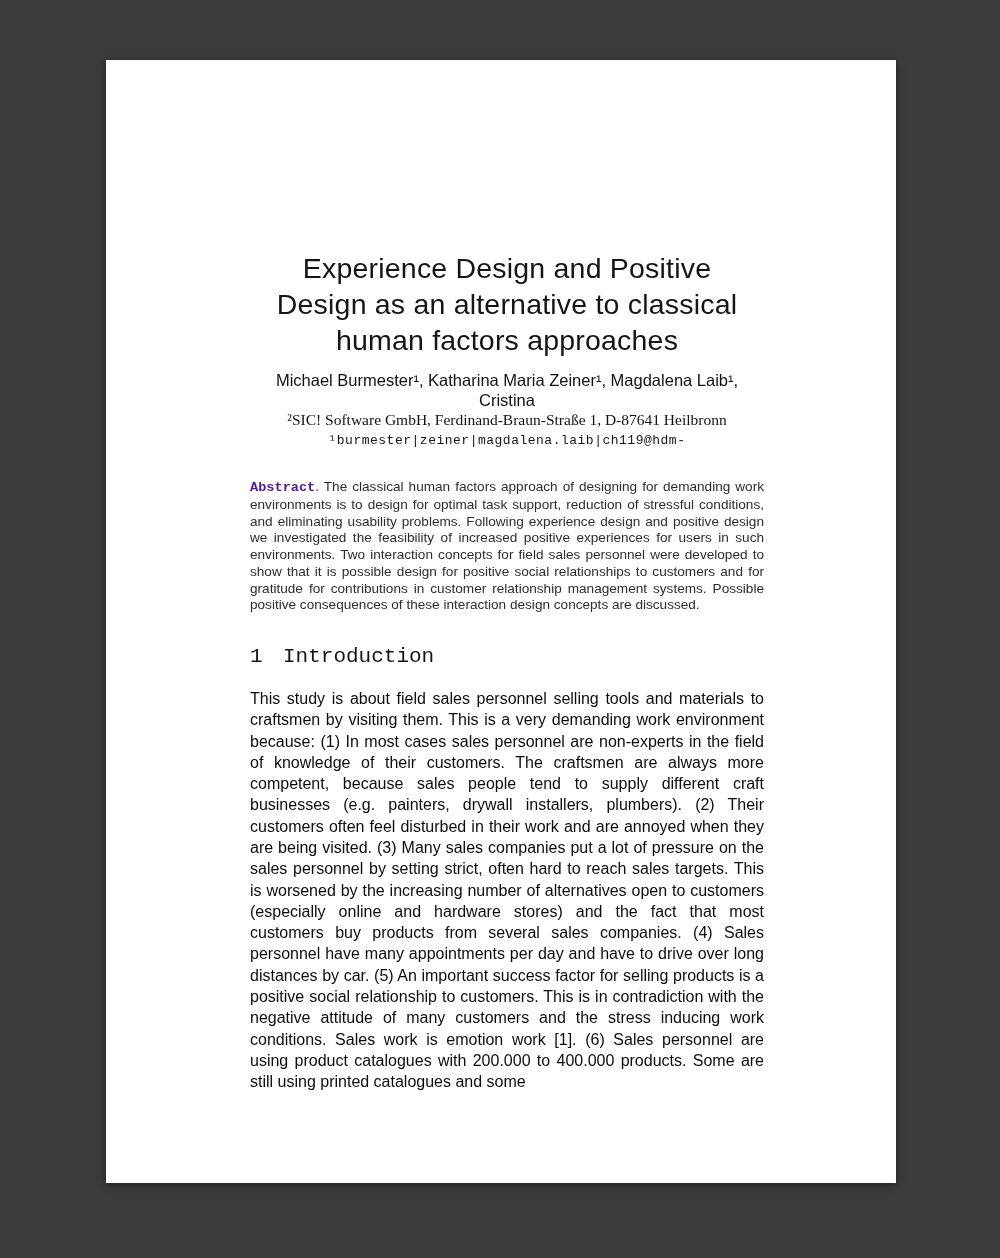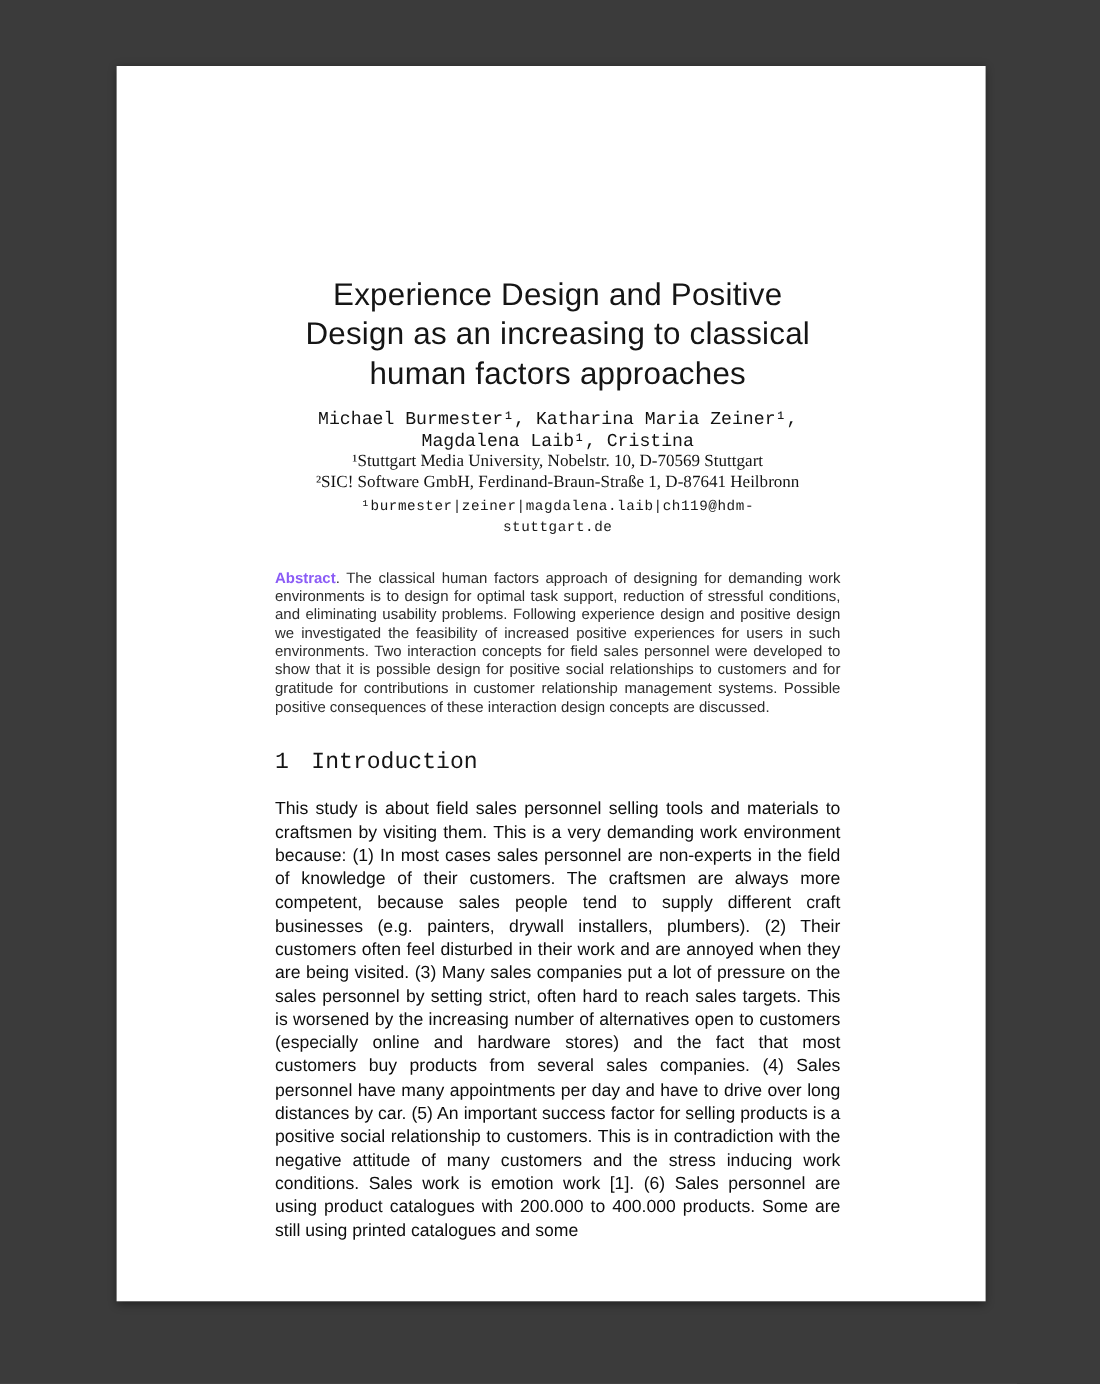--- a/index.html
+++ b/index.html
@@ -32,21 +32,21 @@
     font-family: "Liberation Sans", sans-serif;
     font-size: 28.5px;
     line-height: 36px;
     font-weight: normal;
     color: #151515;
     letter-spacing: 0.2px;
   }
   .authors {
     margin-top: 13px;
     text-align: center;
-    font-family: Liberation Mono, monospace;
+    font-family: Liberation Sans, sans-serif;
     font-size: 16.5px;
     line-height: 19.5px;
     color: #121212;
   }
   .affils {
     text-align: center;
     font-family: "Liberation Serif", serif;
     font-size: 15.5px;
     line-height: 19.3px;
     color: #121212;
@@ -63,21 +63,22 @@
   .abstract {
     margin: 29px 0 0 0;
     font-family: "Liberation Sans", sans-serif;
     font-size: 13.6px;
     line-height: 16.7px;
     text-align: justify;
     color: #2d2d2d;
   }
   .abstract b {
     font-weight: bold;
-    color: #8b5cf6;
+    color: #4c1d95;
+    font-family: Liberation Mono, monospace;
   }
   .section-heading {
     margin: 31px 0 0 0;
     font-family: Liberation Mono, monospace;
     font-size: 21px;
     line-height: 24px;
     font-weight: normal;
     color: #151515;
   }
   .section-heading .num {
@@ -94,36 +95,34 @@
   }
 </style>
 </head>
 <body>
 
 <div class="viewer">
   <div class="paper">
 
     <div class="title">
       <div>Experience Design and Positive</div>
-      <div>Design as an increasing to classical</div>
+      <div>Design as an alternative to classical</div>
       <div>human factors approaches</div>
     </div>
 
     <div class="authors">
       <div>Michael Burmester¹, Katharina Maria Zeiner¹, Magdalena Laib¹, Cristina</div>
     </div>
 
     <div class="affils">
-      <div>¹Stuttgart Media University, Nobelstr. 10, D-70569 Stuttgart</div>
       <div>²SIC! Software GmbH, Ferdinand-Braun-Straße 1, D-87641 Heilbronn</div>
     </div>
 
     <div class="emails">
       <div>¹burmester|zeiner|magdalena.laib|ch119@hdm-</div>
-      <div>stuttgart.de</div>
     </div>
 
     <p class="abstract"><b>Abstract</b><span>. The classical human factors approach of designing for demanding work environments is to design for optimal task support, reduction of stressful conditions, and eliminating usability problems. Following experience design and positive design we investigated the feasibility of increased positive experiences for users in such environments. Two interaction concepts for field sales personnel were developed to show that it is possible design for positive social relationships to customers and for gratitude for contributions in customer relationship management systems. Possible positive consequences of these interaction design concepts are discussed.</span></p>
 
     <h2 class="section-heading"><span class="num">1</span><span>Introduction</span></h2>
 
     <p class="body-par">This study is about field sales personnel selling tools and materials to craftsmen by visiting them. This is a very demanding work environment because: (1) In most cases sales personnel are non-experts in the field of knowledge of their customers. The craftsmen are always more competent, because sales people tend to supply different craft businesses (e.g. painters, drywall installers, plumbers). (2) Their customers often feel disturbed in their work and are annoyed when they are being visited. (3) Many sales companies put a lot of pressure on the sales personnel by setting strict, often hard to reach sales targets. This is worsened by the increasing number of alternatives open to customers (especially online and hardware stores) and the fact that most customers buy products from several sales companies. (4) Sales personnel have many appointments per day and have to drive over long distances by car. (5) An important success factor for selling products is a positive social relationship to customers. This is in contradiction with the negative attitude of many customers and the stress inducing work conditions. Sales work is emotion work [1]. (6) Sales personnel are using product catalogues with 200.000 to 400.000 products. Some are still using printed catalogues and some</p>
 
   </div>
 </div>

